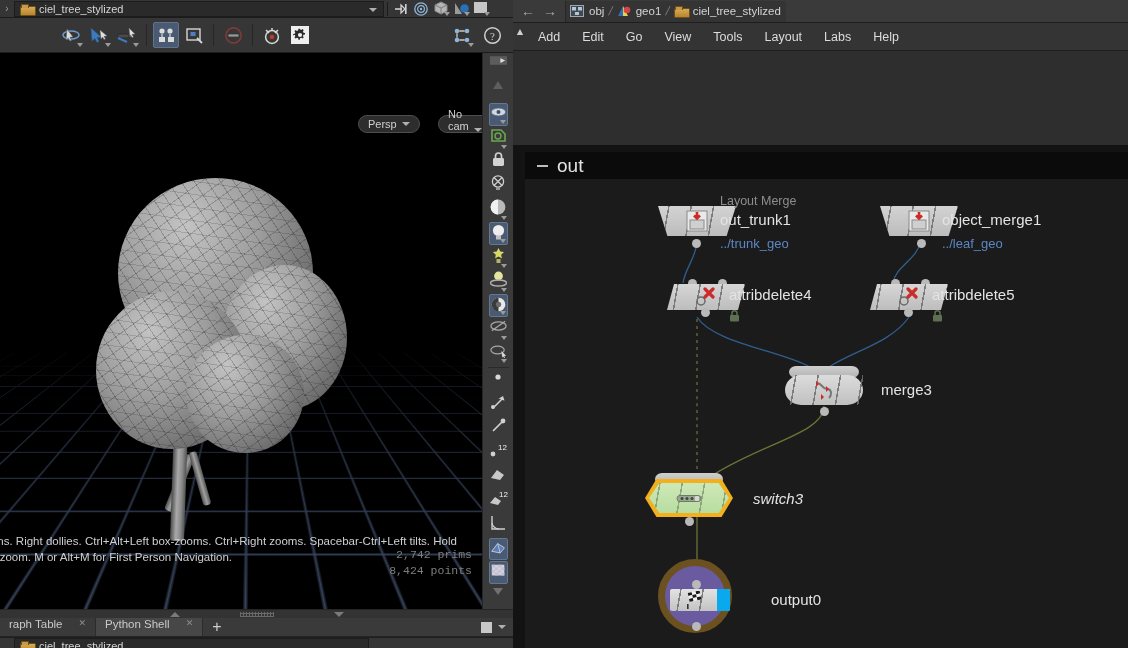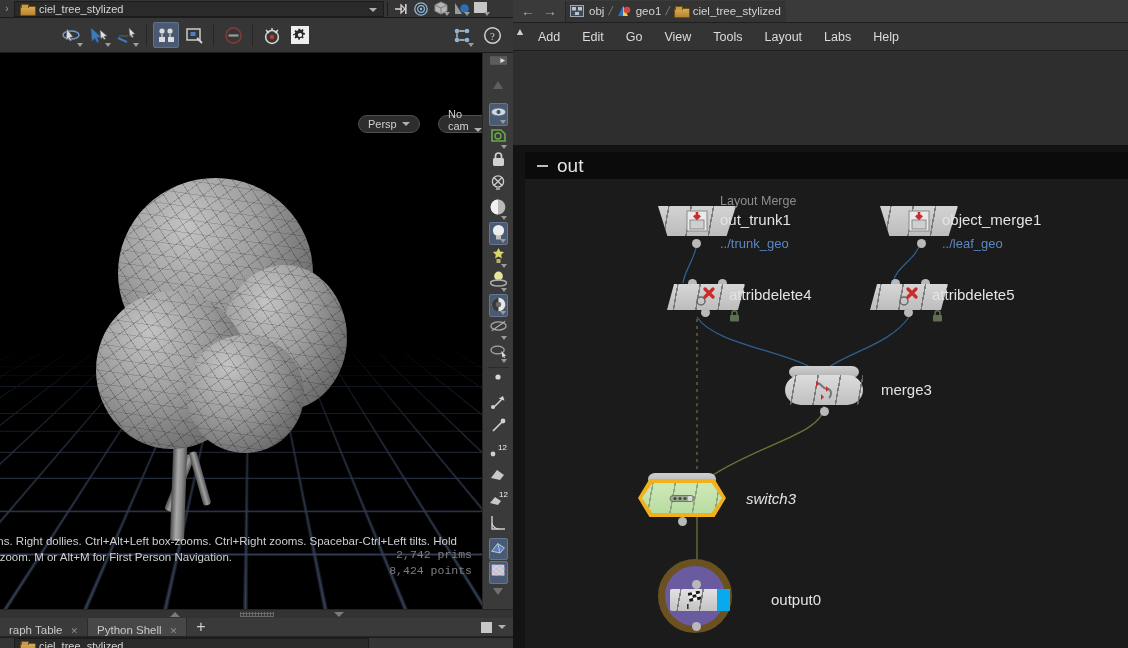--- a/index.html
+++ b/index.html
@@ -140,21 +140,21 @@
   .spl-dots { width:34px; height:5px;
     background-image:repeating-linear-gradient(90deg,#6a6a6a 0 1px,transparent 1px 3px),
                      repeating-linear-gradient(0deg,#6a6a6a 0 1px,transparent 1px 3px);
   }
   #left-tabbar {
     position:absolute; left:0; top:618px; width:513px; height:19px;
     background:#3a3a3a; border-bottom:1px solid #242424;
     display:flex; align-items:stretch;
   }
   .tab-item {
-    display:flex; align-items:flex-end; gap:8px; padding:0 9px;
+    display:flex; align-items:flex-start; gap:16px; padding:0 9px;
     color:#c9c9c9; font-size:11.5px; border-right:1px solid #2c2c2c;
   }
   .tab-item.active { background:#474747; }
   .tab-x { color:#8c8c8c; font-size:9px; }
   #tab-plus { color:#cfcfcf; font-size:16px; padding:0 9px; display:flex; align-items:center; }
   #left-tabbar-right { margin-left:auto; display:flex; align-items:center; gap:6px; padding-right:7px; }
   #tab-sq { width:11px; height:11px; background:#c8c8c8; }
 
   
   #left-bottom-bar {
@@ -804,21 +804,21 @@
                   <path d="M3 1l3 3-3 3z" fill="#cc2b2b"></path>
                   <path d="M13 6l3 3-3 3z" fill="#cc2b2b"></path>
                   <path d="M8 14l3 3-3 3z" fill="#cc2b2b"></path>
                 </svg>
             </div>
           </div>
           <div class="port" style="left:35px; top:32px;"></div>
           <div class="node-label" style="left:96px; top:6px;">merge3</div>
         </div>
 
-        <div class="node" style="left:129px; top:432px;font-style:italic;">
+        <div class="node" style="left:136px; top:432px;font-style:italic;">
           <div class="node-cap" style="left:6px; top:-10px; width:68px;"></div>
           <div style="position:relative; width:80px; height:30px;">
             <div class="hex-outline"></div>
             <div class="body-hex" style="position:absolute; left:0; top:0; z-index:1;">
               <div class="stripes" style="background-image: repeating-linear-gradient(100deg, rgba(0,0,0,0) 0 10px, rgba(120,140,105,.7) 10px 11.5px, rgba(0,0,0,0) 11.5px 22px);"></div>
               <div style="position:absolute;left:27px;top:9px;width:26px;height:12px;">
                 <svg width="26" height="12" viewBox="0 0 26 12">
                     <rect x="1" y="3.5" width="24" height="6" rx="3" fill="#9aa893" stroke="#6d7a68"></rect>
                     <circle cx="6" cy="6.5" r="1.5" fill="#3e4a3a"></circle>
                     <circle cx="11" cy="6.5" r="1.5" fill="#3e4a3a"></circle>

